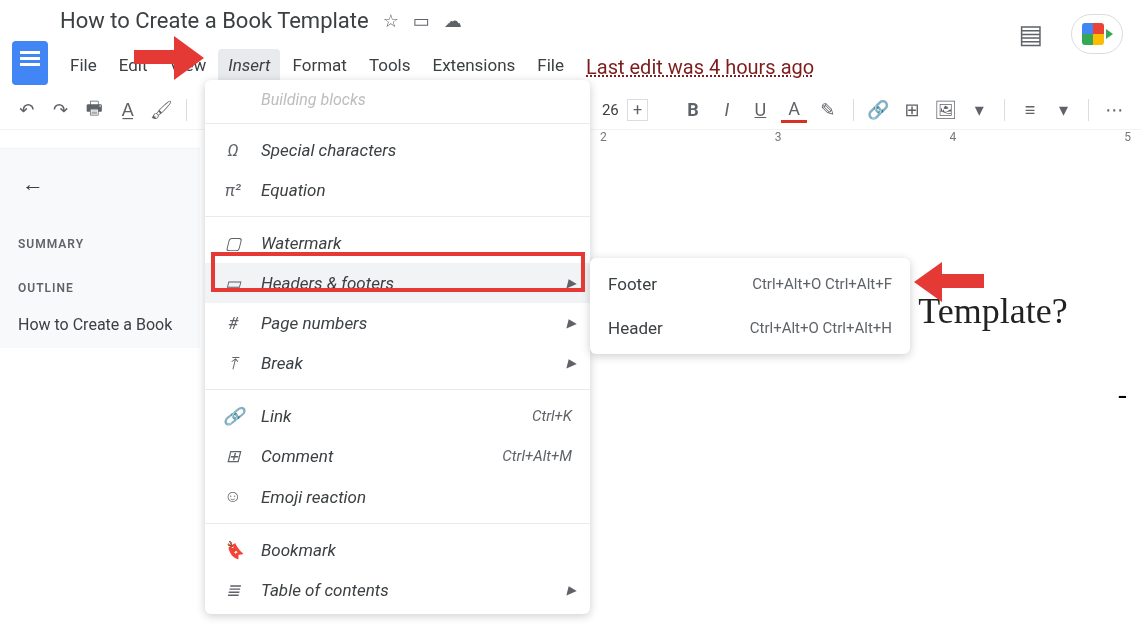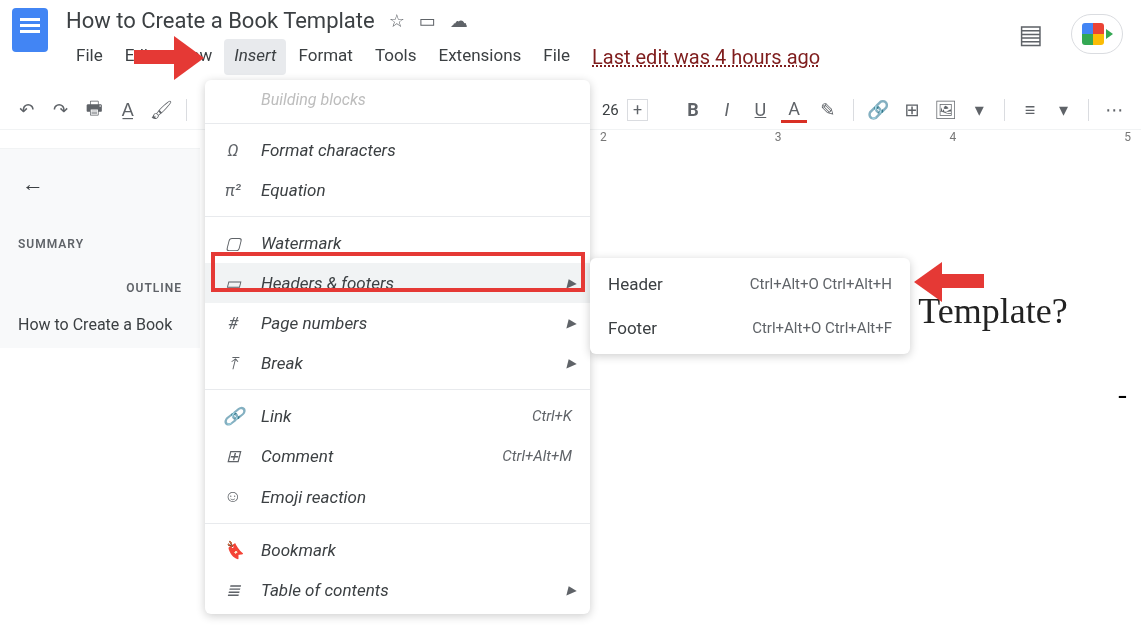--- a/index.html
+++ b/index.html
@@ -1,25 +1,25 @@
 <!DOCTYPE html>
 <html><head>
 <meta charset="utf-8">
 <style>
   * { box-sizing: border-box; margin: 0; padding: 0; font-family: "Google Sans", Roboto, Arial, sans-serif; }
   body { background: #fff; width: 1141px; height: 629px; position: relative; overflow: hidden; }
 
   
-  .header { display: flex; align-items: flex-start; padding: 8px 4px 0 12px; gap: 6px; }
+  .header { display: flex; align-items: flex-end; padding: 8px 4px 0 12px; }
   .docs-icon { width: 36px; height: 44px; background: #4285f4; border-radius: 4px; position: relative; margin-right: 12px; }
   .docs-icon::before { content:""; position:absolute; top:10px; left:8px; right:8px; height:3px; background:#fff; box-shadow: 0 6px 0 #fff, 0 12px 0 #fff; }
   .title-row { display:flex; align-items:center; gap: 14px; font-size: 22px; color:#3c4043; }
   .title { font-size: 22px; color:#3c4043; }
   .star-icon,.move-icon,.cloud-icon { color:#5f6368; font-size:18px; }
-  .menubar { display:flex; gap: 2px; margin-top: 6px; font-size: 17px; color:#3c4043; }
+  .menubar { display:flex; gap: 2px; margin-top: 16px; font-size: 17px; color:#3c4043; }
   .menubar span { padding: 6px 10px; border-radius: 4px; cursor: pointer; }
   .menubar span.active { background:#e8eaed;font-style:italic; }
   .last-edit { color:#7f1d1d; text-decoration: underline dotted; font-size: 20px; padding: 6px 10px; }
   .right-icons { position:absolute; top: 14px; right: 18px; display:flex; gap: 28px; align-items:center; }
   .comment-icon { font-size: 26px; color:#5f6368; }
   .meet-btn { width:52px; height:40px; border:1px solid #dadce0; border-radius:20px; display:flex; align-items:center; justify-content:center; gap:2px;}
   .meet-logo { width:22px; height:22px; background: conic-gradient(#ea4335 0 90deg,#fbbc05 90deg 180deg,#34a853 180deg 270deg,#4285f4 270deg 360deg); border-radius:3px;}
   .meet-tri { width:0;height:0;border-top:5px solid transparent;border-bottom:5px solid transparent;border-left:7px solid #34a853;}
 
   
@@ -28,21 +28,21 @@
   .sep { width:1px; height:22px; background:#dadce0; margin:0 4px;}
   .zoom-box { border:none; font-size:15px; color:#3c4043; }
   .plus-box { border:1px solid #dadce0; width:22px; height:22px; display:flex; align-items:center; justify-content:center; font-size:16px;}
 
   
   .ruler { position:absolute; top:130px; left:600px; right:10px; height:18px; font-size:12px; color:#777; display:flex; justify-content:space-between; }
 
   
   .left-panel { position:absolute; top:148px; left:0; width:200px; padding: 14px 18px; background:#f8f9fa; border-top:1px solid #f1f3f4;}
   .summary-h { font-size:12px; letter-spacing:1px; color:#5f6368; font-weight:600; margin-top: 40px; margin-bottom: 30px;}
-  .outline-h { font-size:12px; letter-spacing:1px; color:#5f6368; font-weight:600; margin-bottom: 20px; text-align: right;}
+  .outline-h { font-size:12px; letter-spacing:1px; color:#5f6368; font-weight:600; margin-bottom: 20px;}
   .outline-item { font-size:16px; color:#3c4043; }
   .back-arrow { font-size:22px; color:#3c4043; margin-top:8px; margin-left:4px;}
 
   
   .menu { position:absolute; background:#fff; border-radius:6px; box-shadow: 0 2px 10px rgba(0,0,0,.2); font-size:17px; color:#3c4043; padding:4px 0;}
   .menu-item { display:flex; align-items:center; padding: 10px 18px; gap: 18px; cursor:pointer; position:relative;}
   .menu-item:hover, .menu-item.highlight { background:#f1f3f4; }
   .menu-item .mi-icon { width:20px; text-align:center; color:#5f6368; font-size:17px;}
   .menu-item .shortcut { margin-left:auto; color:#5f6368; font-size:15px;}
   .menu-item .arrow { position:absolute; right:14px; color:#5f6368; font-size:12px;}
@@ -139,21 +139,21 @@
 </div>
 
 <div class="doc-text">ok Template?</div>
 <div class="doc-dash">-</div>
 
 <div class="menu" style="left:205px; top:80px; width:385px;font-style:italic;">
   <div class="truncated">Building blocks</div>
   <div class="menu-sep"></div>
   <div class="menu-item">
     <span class="mi-icon">Ω</span>
-    <span>Format characters</span>
+    <span>Special characters</span>
   </div>
   <div class="menu-item">
     <span class="mi-icon">π²</span>
     <span>Equation</span>
   </div>
   <div class="menu-sep"></div>
   <div class="menu-item">
     <span class="mi-icon">▢</span>
     <span>Watermark</span>
   </div>
@@ -194,26 +194,26 @@
   </div>
   <div class="menu-item">
     <span class="mi-icon">≣</span>
     <span>Table of contents</span>
     <span class="arrow">▶</span>
   </div>
 </div>
 
 <div class="menu submenu">
   <div class="menu-item">
+    <span>Footer</span>
+    <span class="shortcut">Ctrl+Alt+O Ctrl+Alt+F</span>
+  </div>
+  <div class="menu-item">
     <span>Header</span>
     <span class="shortcut">Ctrl+Alt+O Ctrl+Alt+H</span>
-  </div>
-  <div class="menu-item">
-    <span>Footer</span>
-    <span class="shortcut">Ctrl+Alt+O Ctrl+Alt+F</span>
   </div>
 </div>
 
 <div class="red-box" style="left:211px; top:252px; width:374px; height:40px;"></div>
 
 <div class="red-arrow" style="left:134px; top:36px; width:70px; height:44px;">
   <div class="shaft" style="left:0; top:14px; width:44px; height:14px;"></div>
   <div class="head" style="left:40px; top:0; border-top:22px solid transparent; border-bottom:22px solid transparent; border-left:30px solid #e53935;"></div>
 </div>
 

